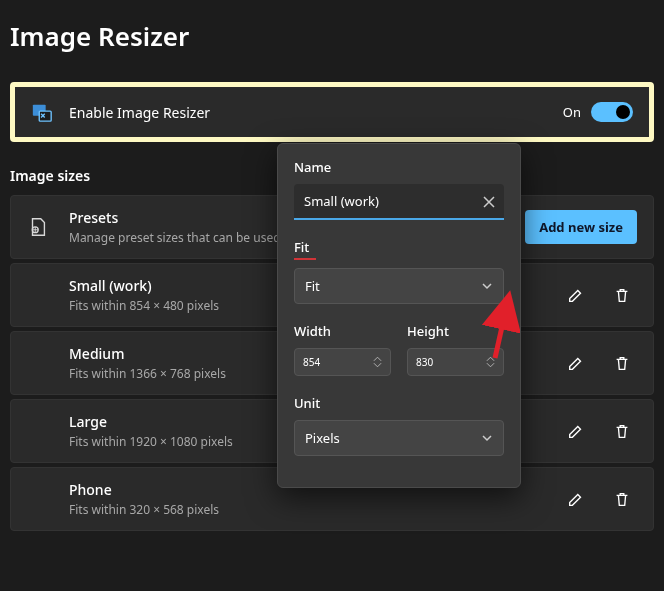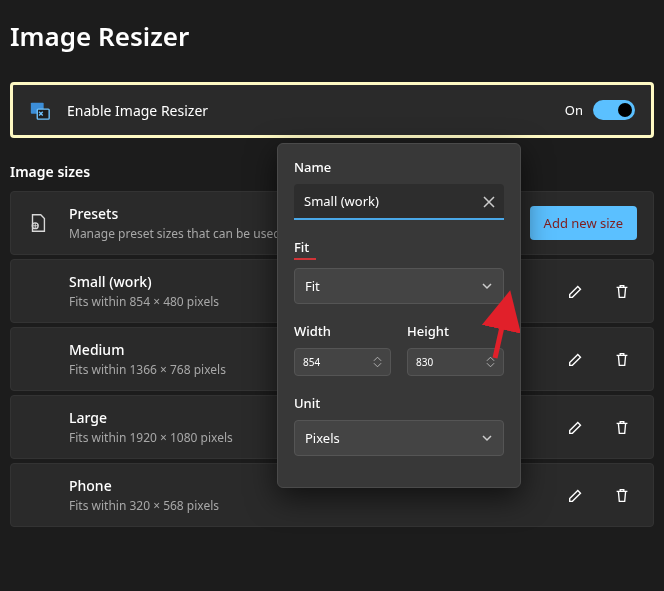--- a/index.html
+++ b/index.html
@@ -1,34 +1,34 @@
 <!DOCTYPE html>
 <html><head>
 <meta charset="utf-8">
 <style>
   * { box-sizing: border-box; margin: 0; padding: 0; font-family: "Segoe UI", system-ui, sans-serif; }
   body { background: #1c1c1c; color: #fff; width: 664px; height: 591px; overflow: hidden; position: relative; }
   .page-title { font-size: 26px; font-weight: 600; padding: 18px 10px 28px 10px; }
-  .enable-card { display: flex; align-items: center; background: #2a2a2a; border: 3px solid #fef9c3; border-radius: 4px; margin: 0 10px 24px 10px; padding: 14px 16px; }
+  .enable-card { display: flex; align-items: center; background: #2a2a2a; border: 5px solid #fef9c3; border-radius: 4px; margin: 0 10px 24px 10px; padding: 14px 16px; }
   .enable-icon { width: 22px; height: 22px; margin-right: 16px; }
   .enable-label { flex: 1; font-size: 14px; }
   .toggle-wrap { display: flex; align-items: center; gap: 10px; }
   .toggle-state { font-size: 13px; margin-left: 16px; }
   .toggle { width: 42px; height: 20px; background: #5bc0ff; border-radius: 10px; position: relative; }
   .toggle-knob { width: 14px; height: 14px; background: #000; border-radius: 50%; position: absolute; right: 3px; top: 3px; }
   .section-header { font-size: 14px; font-weight: 600; margin: 0 10px 10px 10px; }
   .cards { margin: 0 10px; }
   .card { display: flex; align-items: center; background: #2a2a2a; border: 1px solid #333; border-radius: 4px; padding: 12px 16px; min-height: 56px; }
   .card.head { margin-bottom: 4px; }
   .card + .card { margin-top: 4px; }
   .preset-icon { width: 22px; height: 22px; margin-right: 20px; }
   .card-texts { flex: 1; display: flex; flex-direction: column; }
   .card-title { font-size: 14px; font-weight: 500; }
   .card-sub { font-size: 12px; color: #a8a8a8; margin-top: 2px; }
-  .add-btn { background: #5bc0ff; color: #7f1d1d; border: none; border-radius: 4px; padding: 8px 14px; font-size: 13px; font-weight: 400; }
+  .add-btn { background: #5bc0ff; color: #0f172a; border: none; border-radius: 4px; padding: 8px 14px; font-size: 13px; font-weight: 700; }
   .row-actions { display: flex; gap: 28px; align-items: center; margin-left: 12px; margin-right: 6px; }
   .icon-btn { width: 18px; height: 18px; stroke: #fff; fill: none; }
   .size-card .card-texts { margin-left: 42px; }
 
   
   .flyout { position: absolute; left: 277px; top: 143px; width: 244px; background: #383838; border: 1px solid #4a4a4a; border-radius: 6px; box-shadow: 0 10px 30px rgba(0,0,0,.6); padding: 14px 16px; z-index: 10; }
   .fly-label { font-size: 13px; font-weight: 500; margin-bottom: 8px; }
   .fly-label.fit-label::after { content:""; display:block; width:22px; height:2px; background:#d13438; margin-top:2px; }
   .fly-input-wrap { position: relative; margin-bottom: 18px; }
   .fly-input { width: 100%; background: #2d2d2d; border: none; border-bottom: 2px solid #4aa8e8; color: #fff; padding: 8px 32px 8px 10px; font-size: 13px; border-radius: 4px 4px 0 0; }

